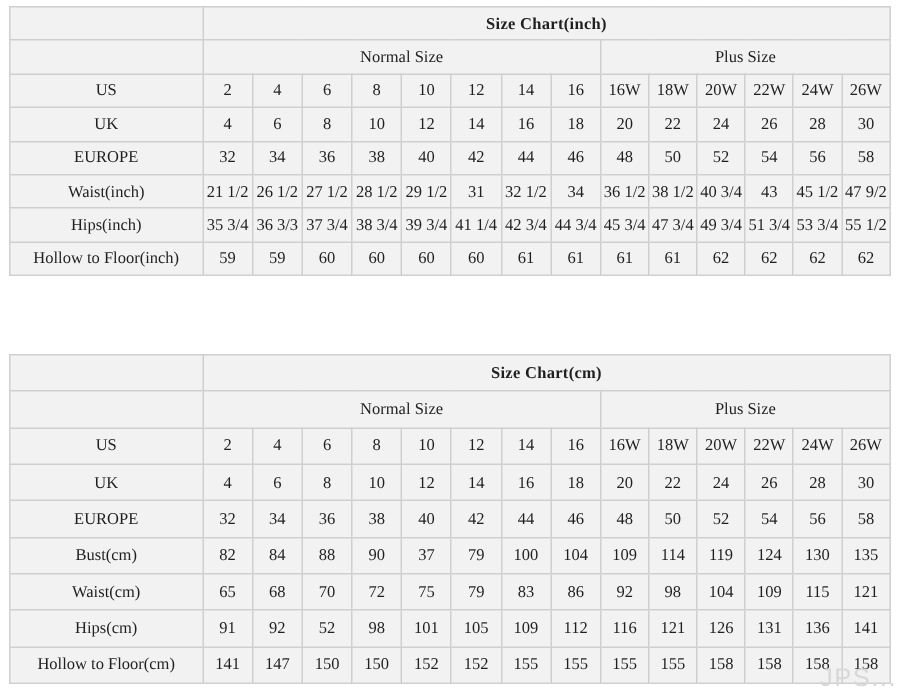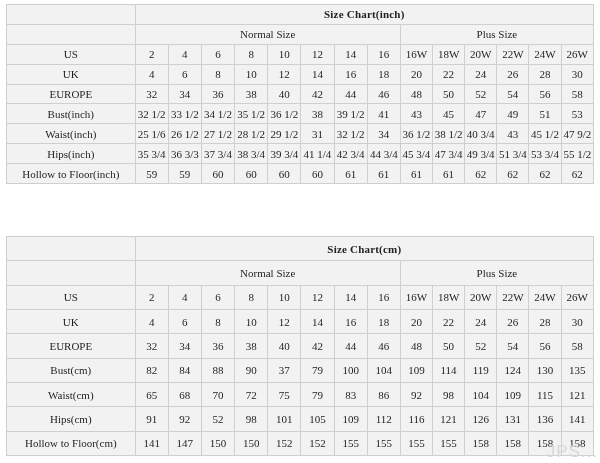--- a/index.html
+++ b/index.html
@@ -144,39 +144,22 @@
         <td>44</td>
         <td>46</td>
         <td class="plus">48</td>
         <td class="plus">50</td>
         <td class="plus">52</td>
         <td class="plus">54</td>
         <td class="plus">56</td>
         <td class="plus">58</td>
       </tr>
       <tr>
-        <td class="rowlabel">Bust(inch)</td>
-        <td class="tiny">32 1/2</td>
-        <td class="tiny">33 1/2</td>
-        <td class="tiny">34 1/2</td>
-        <td class="tiny">35 1/2</td>
-        <td class="tiny">36 1/2</td>
-        <td class="tiny">38</td>
-        <td class="tiny">39 1/2</td>
-        <td class="tiny">41</td>
-        <td class="plus tiny">43</td>
-        <td class="plus tiny">45</td>
-        <td class="plus tiny">47</td>
-        <td class="plus tiny">49</td>
-        <td class="plus tiny">51</td>
-        <td class="plus tiny">53</td>
-      </tr>
-      <tr>
         <td class="rowlabel">Waist(inch)</td>
-        <td class="tiny">25 1/6</td>
+        <td class="tiny">21 1/2</td>
         <td class="tiny">26 1/2</td>
         <td class="tiny">27 1/2</td>
         <td class="tiny">28 1/2</td>
         <td class="tiny">29 1/2</td>
         <td class="tiny">31</td>
         <td class="tiny">32 1/2</td>
         <td class="tiny">34</td>
         <td class="plus tiny">36 1/2</td>
         <td class="plus tiny">38 1/2</td>
         <td class="plus tiny">40 3/4</td>

